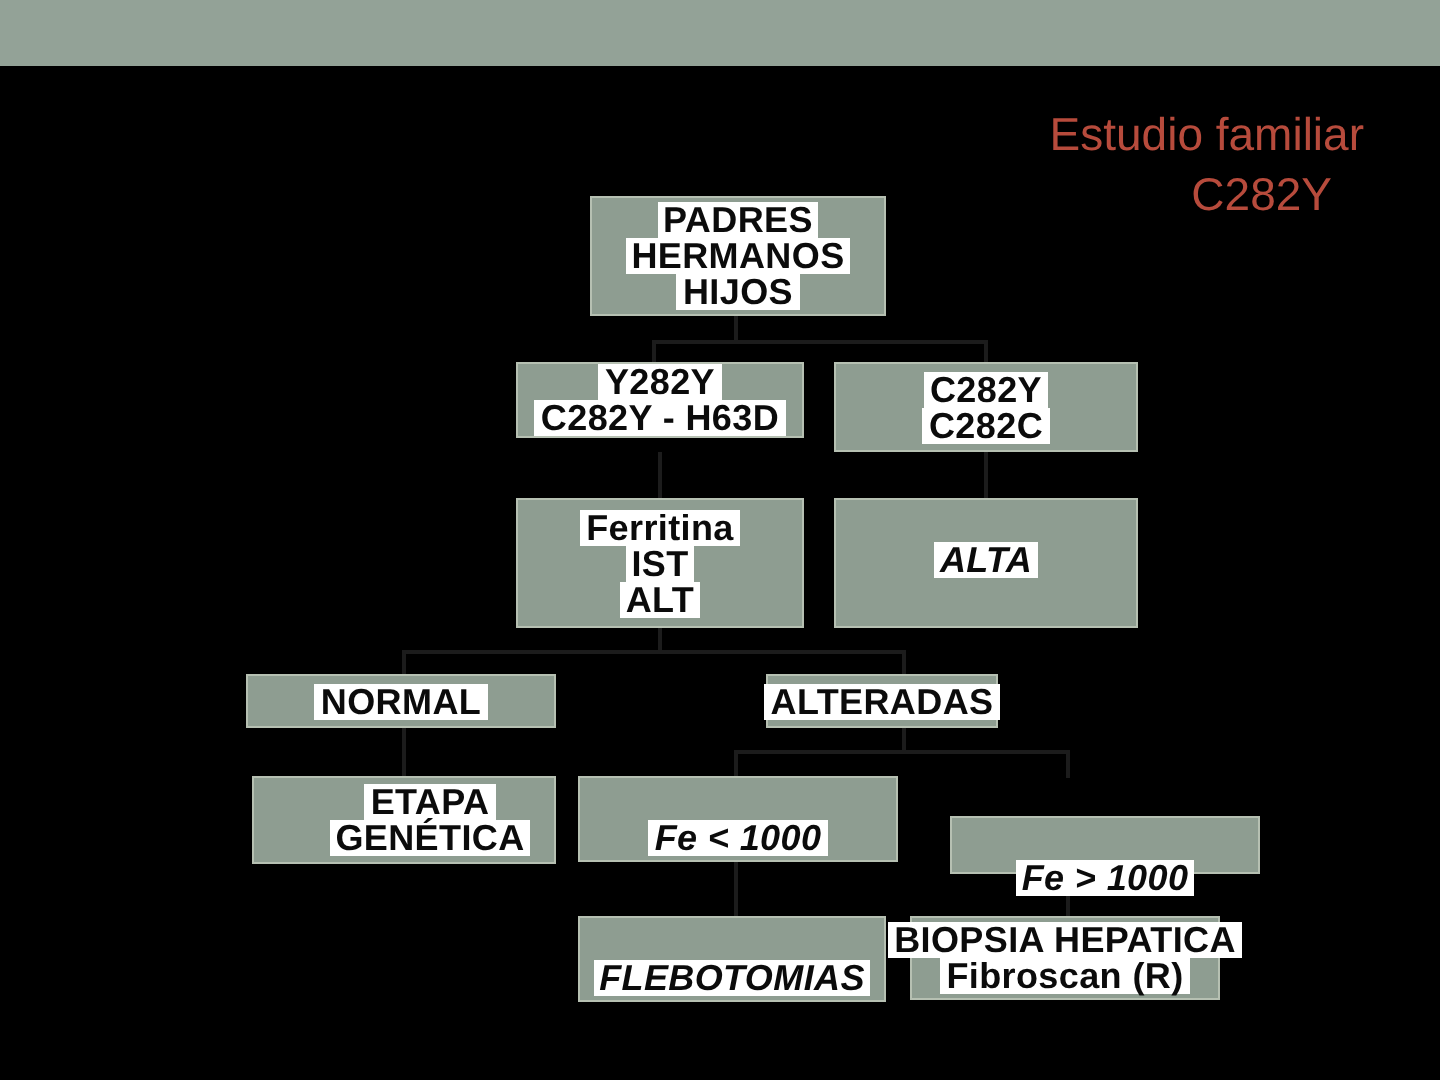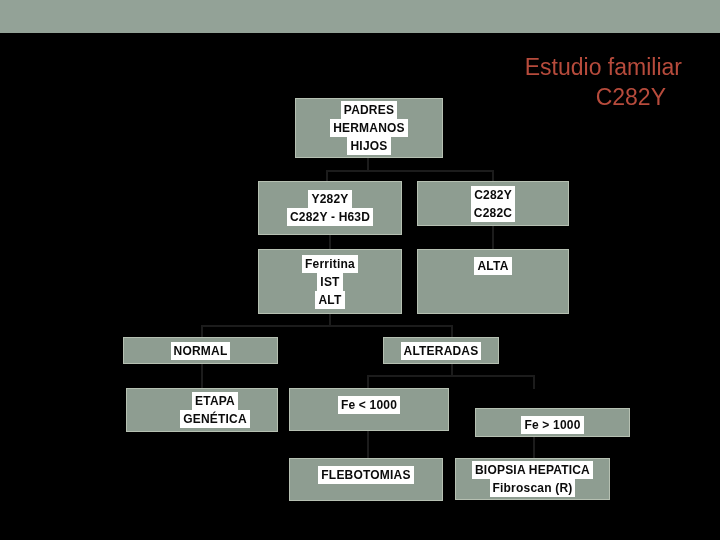--- a/index.html
+++ b/index.html
@@ -13,28 +13,28 @@
     color:#b74b3c;font-size:23px;line-height:30px;font-weight:400;
   }
   #title .t2{display:block;padding-right:16px;}
 
   .box{
     position:absolute;background:#8e9d91;border:1px solid #b6c0b2;
     box-sizing:border-box;display:flex;flex-direction:column;
     align-items:center;justify-content:center;
   }
   .box span{
-    background:#ffffff;color:#0b0b0b;font-weight:bold;font-size:12px;
+    background:#ffffff;color:#0b0b0b;font-weight:bold;font-size:18px;
     line-height:18px;padding:0 3px;white-space:nowrap;letter-spacing:.2px;
   }
-  .box.top-align{justify-content:flex-start;padding-top:7px;}
+  .box.top-align{justify-content:flex-start;padding-top:21px;font-style:italic;}
 
   
   .b-padres      {left:295px;top:98px; width:148px;height:60px;}
-  .b-gen-izq     {left:258px;top:181px;width:144px;height:54px;}
+  .b-gen-izq     {left:258px;top:181px;width:144px;height:38px;}
   .b-gen-der     {left:417px;top:181px;width:152px;height:45px;}
   .b-ferritina   {left:258px;top:249px;width:144px;height:65px;}
   .b-alta        {left:417px;top:249px;width:152px;height:65px;}
   .b-normal      {left:123px;top:337px;width:155px;height:27px;}
   .b-alteradas   {left:383px;top:337px;width:116px;height:27px;}
   .b-etapa       {left:126px;top:388px;width:152px;height:44px;padding-left:26px;}
   .b-fe-menor    {left:289px;top:388px;width:160px;height:43px;}
   .b-fe-mayor    {left:475px;top:388px;width:155px;height:29px;margin-top:20px;}
   .b-flebotomias {left:289px;top:458px;width:154px;height:43px;}
   .b-biopsia     {left:455px;top:458px;width:155px;height:42px;}

